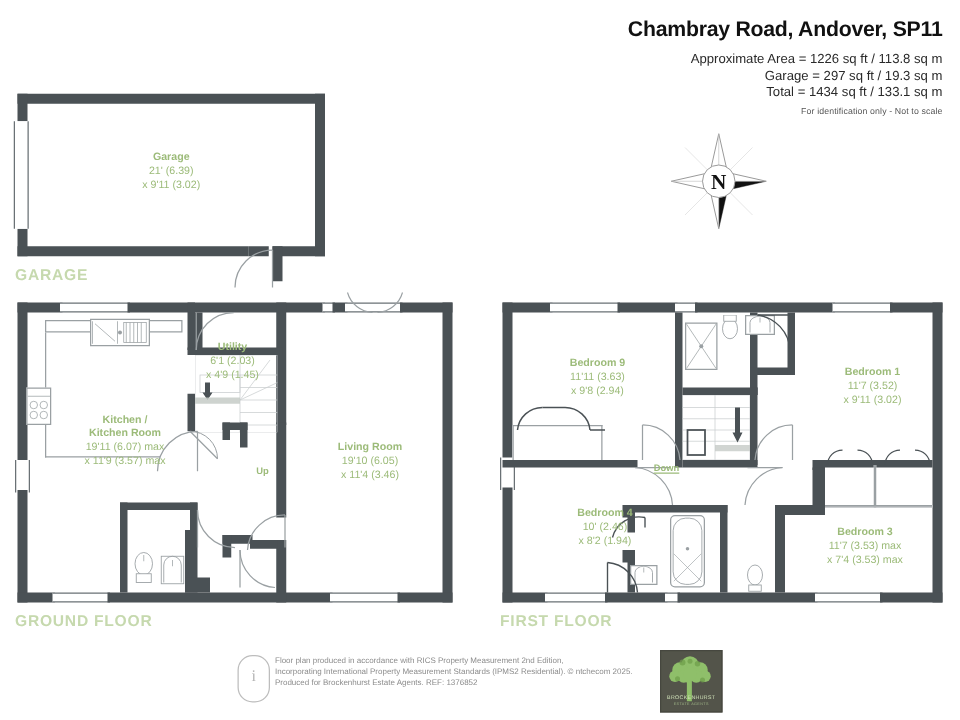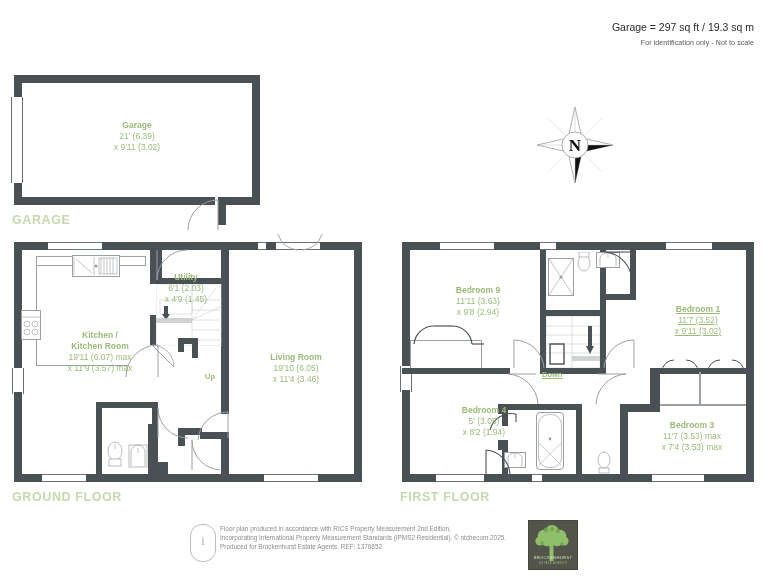--- a/index.html
+++ b/index.html
@@ -45,22 +45,25 @@
   .logo svg{display:block;}
   .logotext{position:absolute;left:0;right:0;bottom:9px;text-align:center;font-size:4.2px;color:#cfe0b8;letter-spacing:0.3px;}
   .logotext2{position:absolute;left:0;right:0;bottom:4px;text-align:center;font-size:3px;color:#9fb487;letter-spacing:0.3px;}
 </style>
 </head>
 <body>
 
 <div class="stage">
 
   <div class="header">
+    <div class="title">Chambray Road, Andover, SP11</div>
     <div class="areas">
+      <div>Approximate Area = 1226 sq ft / 113.8 sq m</div>
       <div>Garage = 297 sq ft / 19.3 sq m</div>
+      <div>Total = 1434 sq ft / 133.1 sq m</div>
     </div>
     <div class="notice">For identification only - Not to scale</div>
   </div>
 
   <div class="compass">
     <svg width="80" height="80" viewBox="0 0 80 80">
       <polygon points="40,2 47,33 78,40 47,47 40,78 33,47 2,40 33,33" fill="#ffffff" stroke="#9a9a9a" stroke-width="0.8"></polygon>
       <polygon points="40,40 47,47 40,78" fill="#111111"></polygon>
       <polygon points="40,40 47,47 78,40" fill="#111111"></polygon>
       <line x1="40" y1="2" x2="40" y2="78" stroke="#bdbdbd" stroke-width="0.5"></line>
@@ -437,36 +440,36 @@
           <path d="M0,0 A30,30 0 0 1 26,28" fill="none" stroke="#4a5155" stroke-width="1.1"></path>
           <line x1="0" y1="0" x2="26" y2="0" stroke="#4a5155" stroke-width="1.1"></line>
         </svg>
     </div>
 
     <div class="rlabel" style="left:430px;top:285px;width:96px;">
       <div>Bedroom 9</div>
       <div class="dim">11'11 (3.63)</div>
       <div class="dim">x 9'8 (2.94)</div>
     </div>
-    <div class="rlabel" style="left:650px;top:304px;width:96px;text-decoration:underline;">
+    <div class="rlabel" style="left:650px;top:292px;width:96px;">
       <div>Bedroom 1</div>
       <div class="dim">11'7 (3.52)</div>
       <div class="dim">x 9'11 (3.02)</div>
     </div>
     <div class="rlabel" style="left:436px;top:405px;width:96px;">
       <div>Bedroom 4</div>
-      <div class="dim">5' (3.05)</div>
+      <div class="dim">10' (2.46)</div>
       <div class="dim">x 8'2 (1.94)</div>
     </div>
     <div class="rlabel" style="left:634px;top:420px;width:116px;">
       <div>Bedroom 3</div>
       <div class="dim">11'7 (3.53) max</div>
       <div class="dim">x 7'4 (3.53) max</div>
     </div>
-    <div class="uplabel" style="left:542px;top:370px;text-decoration:underline;">Down</div>
+    <div class="uplabel" style="left:523px;top:370px;text-decoration:underline;">Down</div>
     <div class="floorlabel" style="left:400px;top:490px;">FIRST FLOOR</div>
   </div>
 
   <div class="footer">
     <div class="fcircle">
       <span class="i">i</span>
     </div>
     <div class="ftext">
       <div>Floor plan produced in accordance with RICS Property Measurement 2nd Edition,</div>
       <div>Incorporating International Property Measurement Standards (IPMS2 Residential).    © ntchecom 2025.</div>

